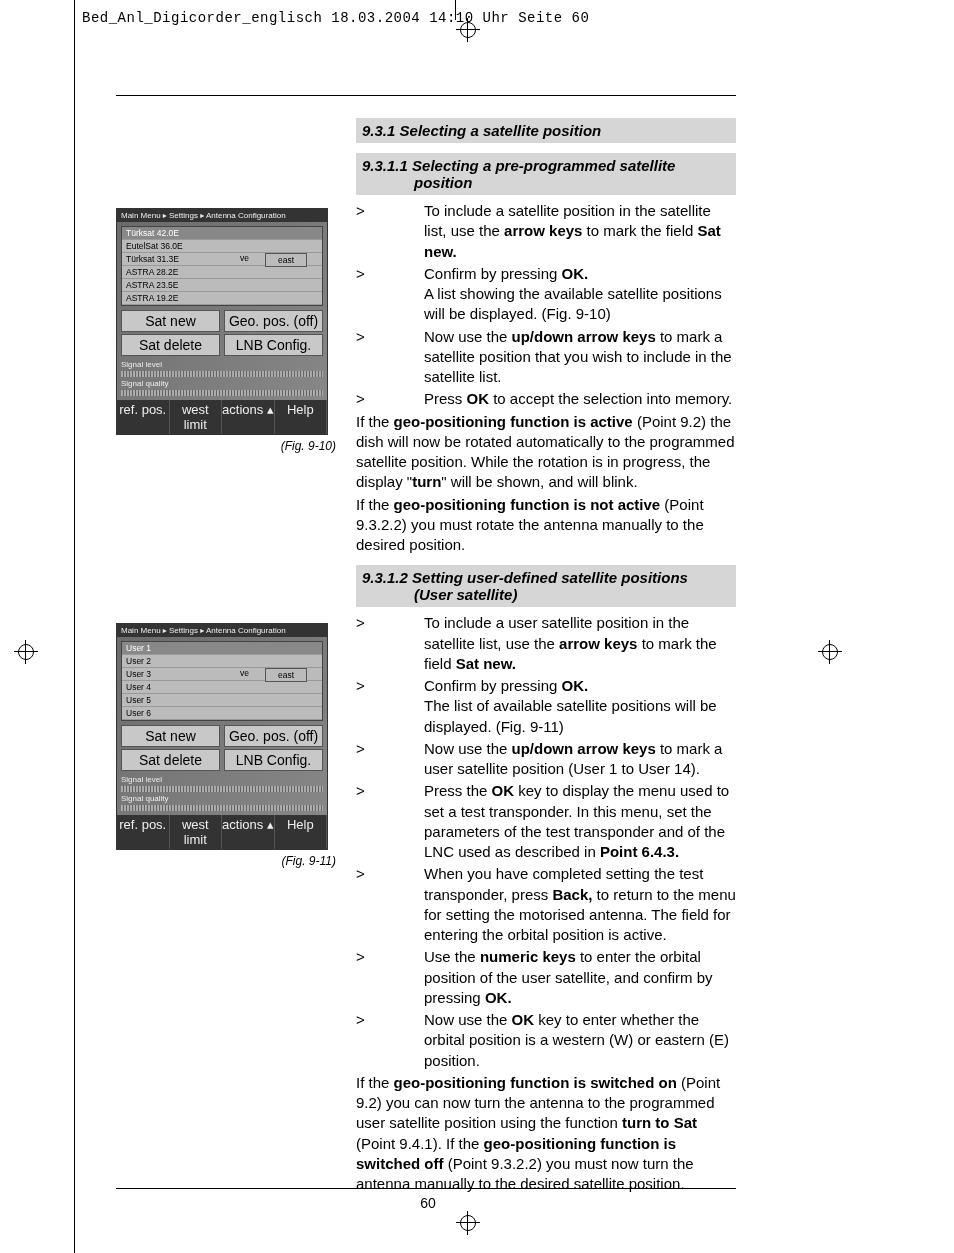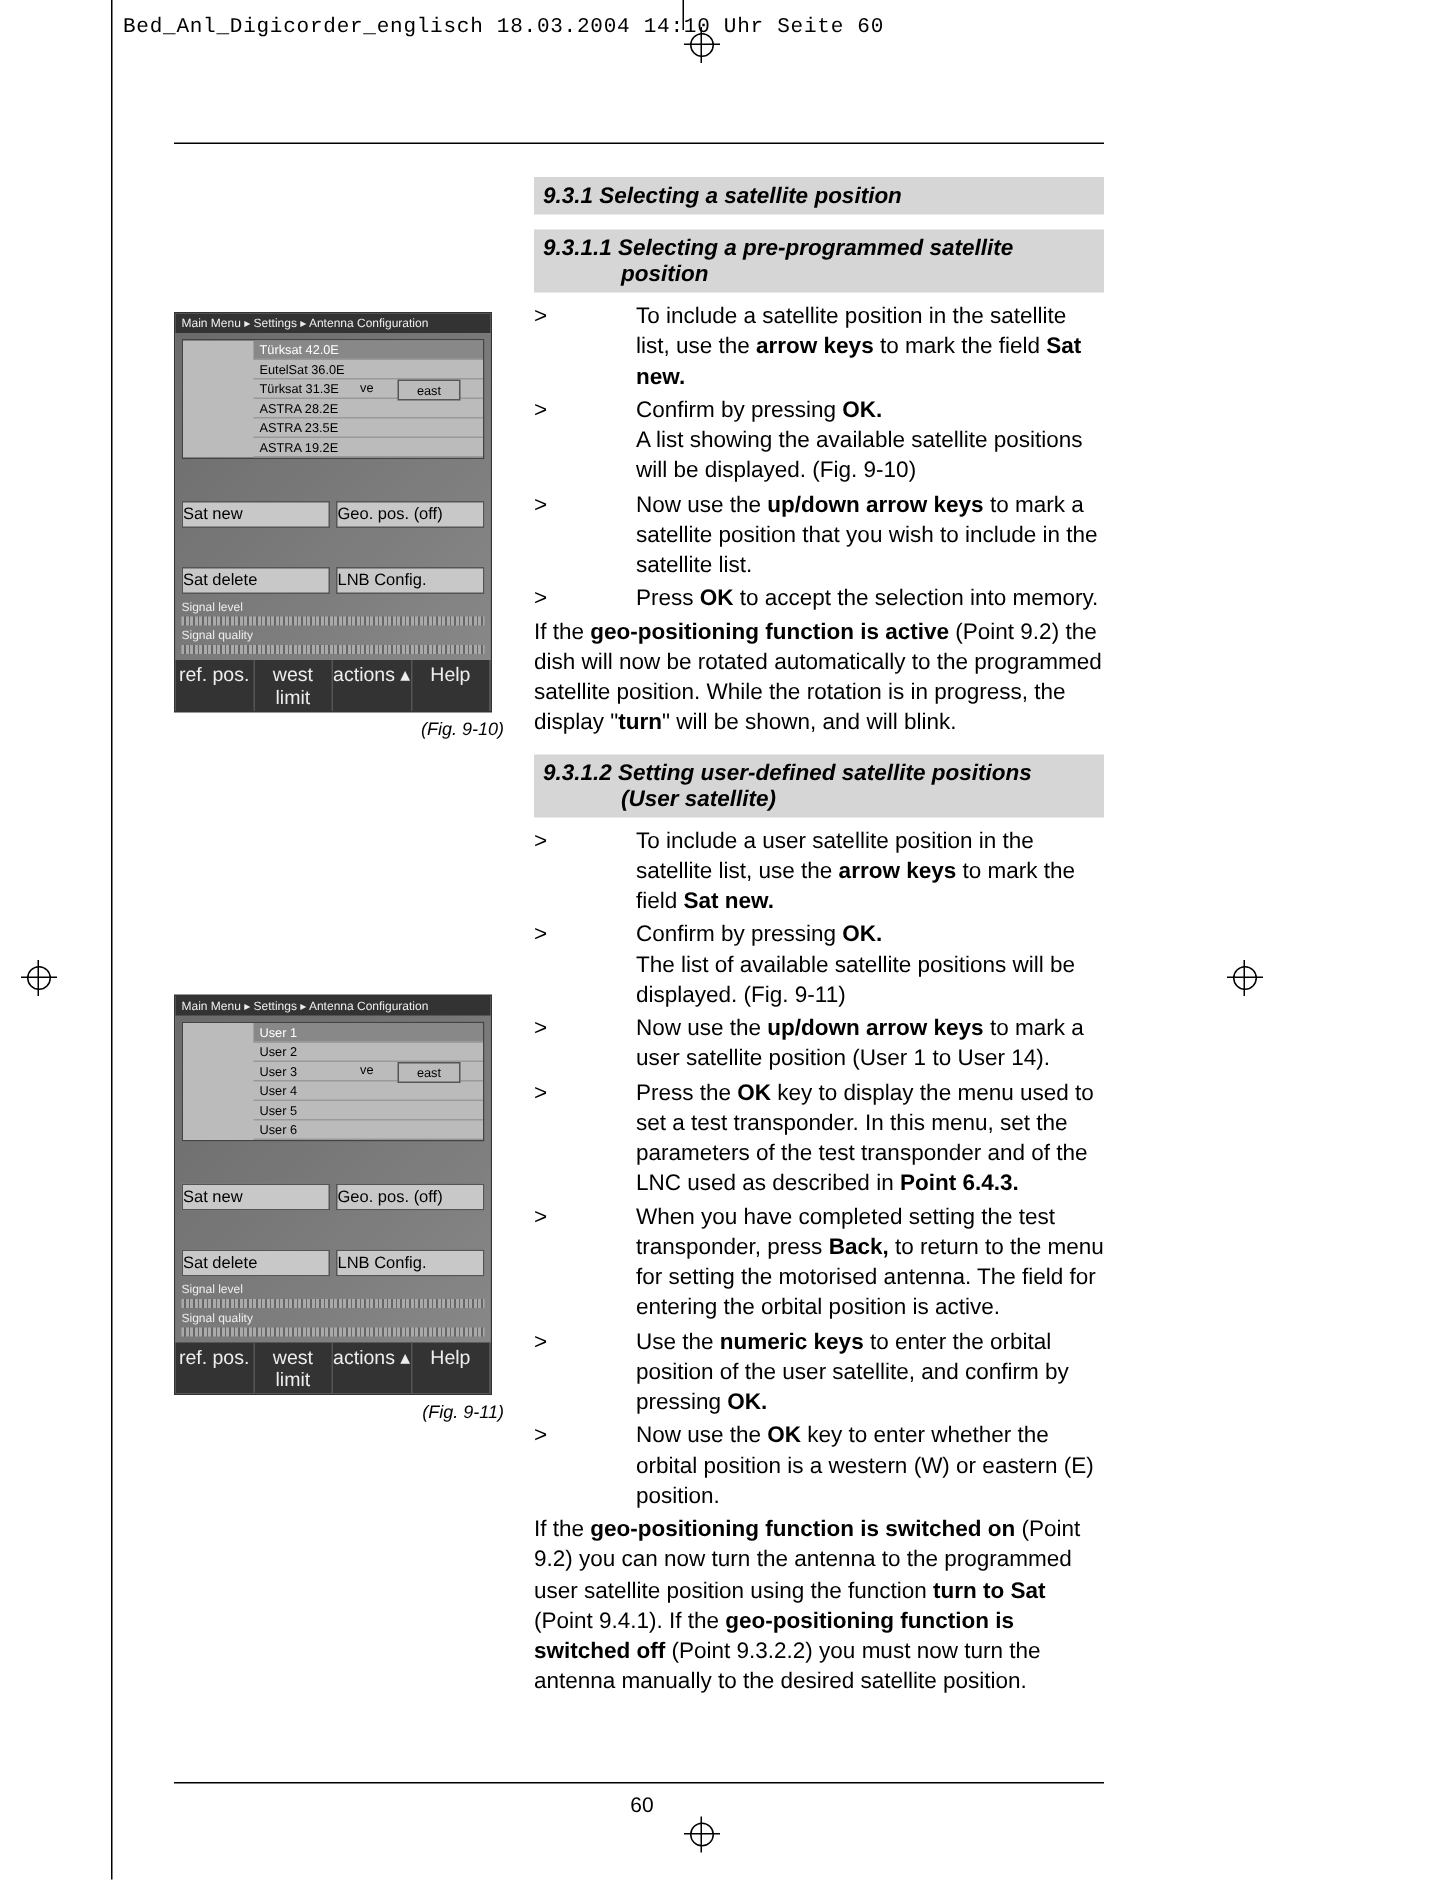--- a/index.html
+++ b/index.html
@@ -126,42 +126,40 @@
   .shot .crumb {
     background: #333;
     padding: 2px 4px;
     font-size: 8px;
   }
   .shot .listbox {
     background: #bbb;
     color: #000;
     margin: 4px;
     border: 1px solid #444;
-    padding-left: 47px;
   }
   .shot .listbox div {
     padding: 1px 4px;
     border-bottom: 1px solid #999;
     font-size: 8.5px;
   }
   .shot .listbox div:first-child { background: #888; color:#fff; }
   .shot .row2 {
     display: flex;
     gap: 4px;
     margin: 0 4px 2px 4px;
   }
   .shot .btn {
     flex: 1;
     background: #c8c8c8;
     color: #000;
-    text-align: left;
+    text-align: center;
     padding: 2px 0;
-    font-size: 11px;
+    font-size: 14px;
     border: 1px solid #555;
-    margin-top: 24px;
   }
   .shot .east {
     position: absolute;
     right: 20px;
     top: 44px;
     background: #bbb;
     color: #000;
     padding: 1px 12px;
     font-size: 8.5px;
     border: 1px solid #555;
@@ -332,20 +330,21 @@
           </div>
         <div class="step">
             <span class="gt">&gt;</span>
           <span class="txt"><span>Now use the </span><b>up/down arrow keys</b><span> to mark a satellite position that you wish to include in the satellite list.</span></span>
           </div>
         <div class="step">
             <span class="gt">&gt;</span>
           <span class="txt"><span>Press </span><b>OK</b><span> to accept the selection into memory.</span></span>
           </div>
         <div class="para"><span>If the </span><b>geo-positioning function is active</b><span> (Point 9.2) the dish will now be rotated automatically to the programmed satellite position. While the rotation is in progress, the display "</span><b>turn</b><span>" will be shown, and will blink.</span></div>
+        <div class="para"><span>If the </span><b>geo-positioning function is not active</b><span> (Point 9.3.2.2) you must rotate the antenna manually to the desired position.</span></div>
 
         <div class="section-head">
           <span>9.3.1.2 Setting user-defined satellite positions</span>
           <span class="indent">(User satellite)</span>
         </div>
 
         <div class="step">
             <span class="gt">&gt;</span>
           <span class="txt"><span>To include a user satellite position in the satellite list, use the </span><b>arrow keys</b><span> to mark the field </span><b>Sat new.</b></span>
           </div>

